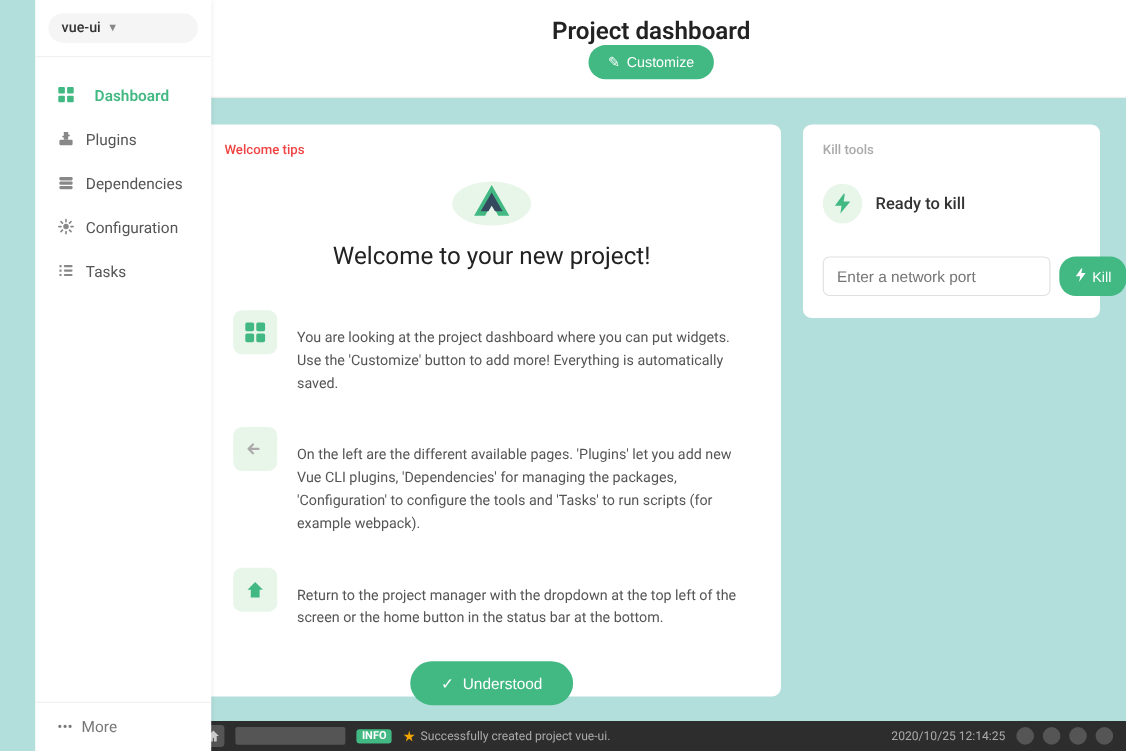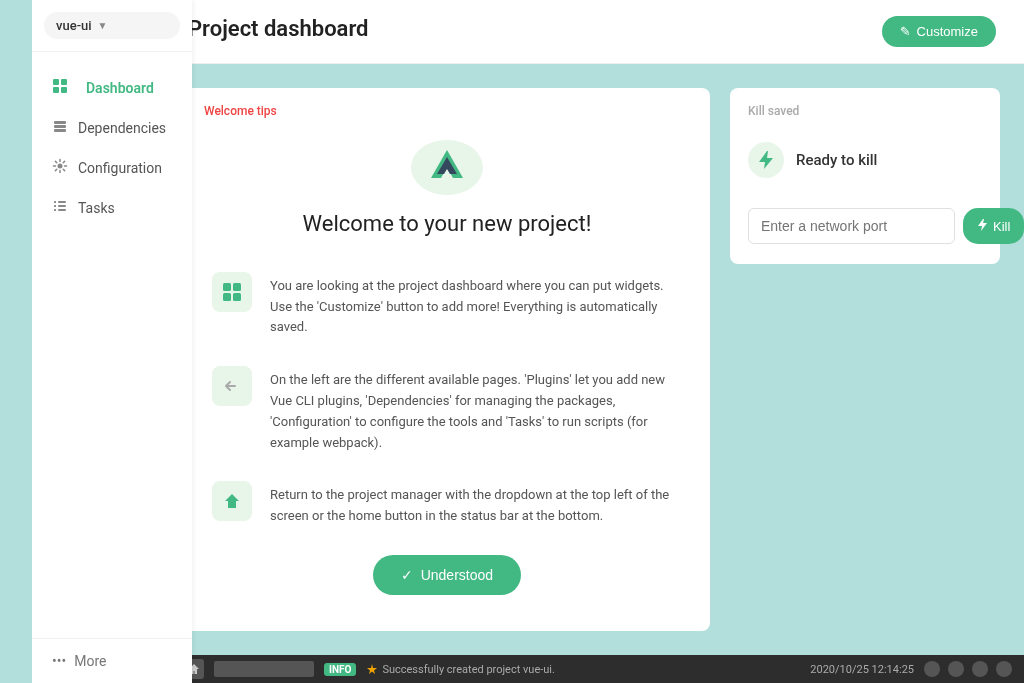--- a/index.html
+++ b/index.html
@@ -69,22 +69,24 @@
       margin-left: 160px;
       flex: 1;
       display: flex;
       flex-direction: column;
       min-height: 0;
     }
     .main-header {
       background: #fff;
       padding: 16px 28px;
       display: flex;
+      align-items: center;
       justify-content: space-between;
       border-bottom: 1px solid #eee;
+      flex-direction: column;
     }
     .main-header h1 {
       font-size: 22px;
       font-weight: 600;
       color: #222;
     }
     .btn-customize {
       background: #42b883;
       color: #fff;
       border: none;
@@ -165,20 +167,21 @@
       align-items: center;
       justify-content: center;
       font-size: 18px;
       color: #42b883;
     }
     .tip-text {
       font-size: 13px;
       color: #555;
       line-height: 1.6;
       padding-top: 4px;
+      margin-top: 12px;
     }
     .btn-understood {
       background: #42b883;
       color: #fff;
       border: none;
       border-radius: 20px;
       padding: 12px 28px;
       font-size: 14px;
       cursor: pointer;
       display: flex;
@@ -337,20 +340,29 @@
         <svg width="16" height="16" viewBox="0 0 16 16" fill="none">
           <rect x="1" y="1" width="6" height="6" rx="1" fill="#42b883"></rect>
           <rect x="9" y="1" width="6" height="6" rx="1" fill="#42b883"></rect>
           <rect x="1" y="9" width="6" height="6" rx="1" fill="#42b883"></rect>
           <rect x="9" y="9" width="6" height="6" rx="1" fill="#42b883"></rect>
         </svg>
       </span>
       <span>Dashboard</span>
     </div>
 
+    <div class="sidebar-item">
+      <span class="icon">
+        <svg width="16" height="16" viewBox="0 0 16 16" fill="none">
+          <path d="M6 2h4v2.5c.8-.3 1.5 0 1.5.7s-.7 1-1.5.7V9h-4V6.9c-.8.3-1.5 0-1.5-.7s.7-1 1.5-.7V2z" fill="#888"></path>
+          <rect x="2" y="9" width="12" height="5" rx="1" fill="#888"></rect>
+        </svg>
+      </span>
+      <span>Plugins</span>
+    </div>
 
     <div class="sidebar-item">
       <span class="icon">
         <svg width="16" height="16" viewBox="0 0 16 16" fill="none">
           <rect x="2" y="3" width="12" height="3" rx="1" fill="#888"></rect>
           <rect x="2" y="7" width="12" height="3" rx="1" fill="#888"></rect>
           <rect x="2" y="11" width="12" height="3" rx="1" fill="#888"></rect>
         </svg>
       </span>
       <span>Dependencies</span>
@@ -437,21 +449,21 @@
         <p class="tip-text">Return to the project manager with the dropdown at the top left of the screen or the home button in the status bar at the bottom.</p>
       </div>
 
       <button class="btn-understood">
         <span>✓</span>
         <span>Understood</span>
       </button>
     </div>
 
     <div class="widget-kill">
-      <div class="widget-kill-label">Kill saved</div>
+      <div class="widget-kill-label">Kill tools</div>
       <div class="kill-status">
         <div class="kill-icon">
           <svg width="16" height="20" viewBox="0 0 16 20" fill="none">
             <path d="M9 1L1 12h6l-1 7 9-11H9l1-7z" fill="#42b883"></path>
           </svg>
         </div>
         <span class="kill-status-text">Ready to kill</span>
       </div>
       <div class="kill-input-row">
         <input type="text" class="kill-input" placeholder="Enter a network port" style="">

